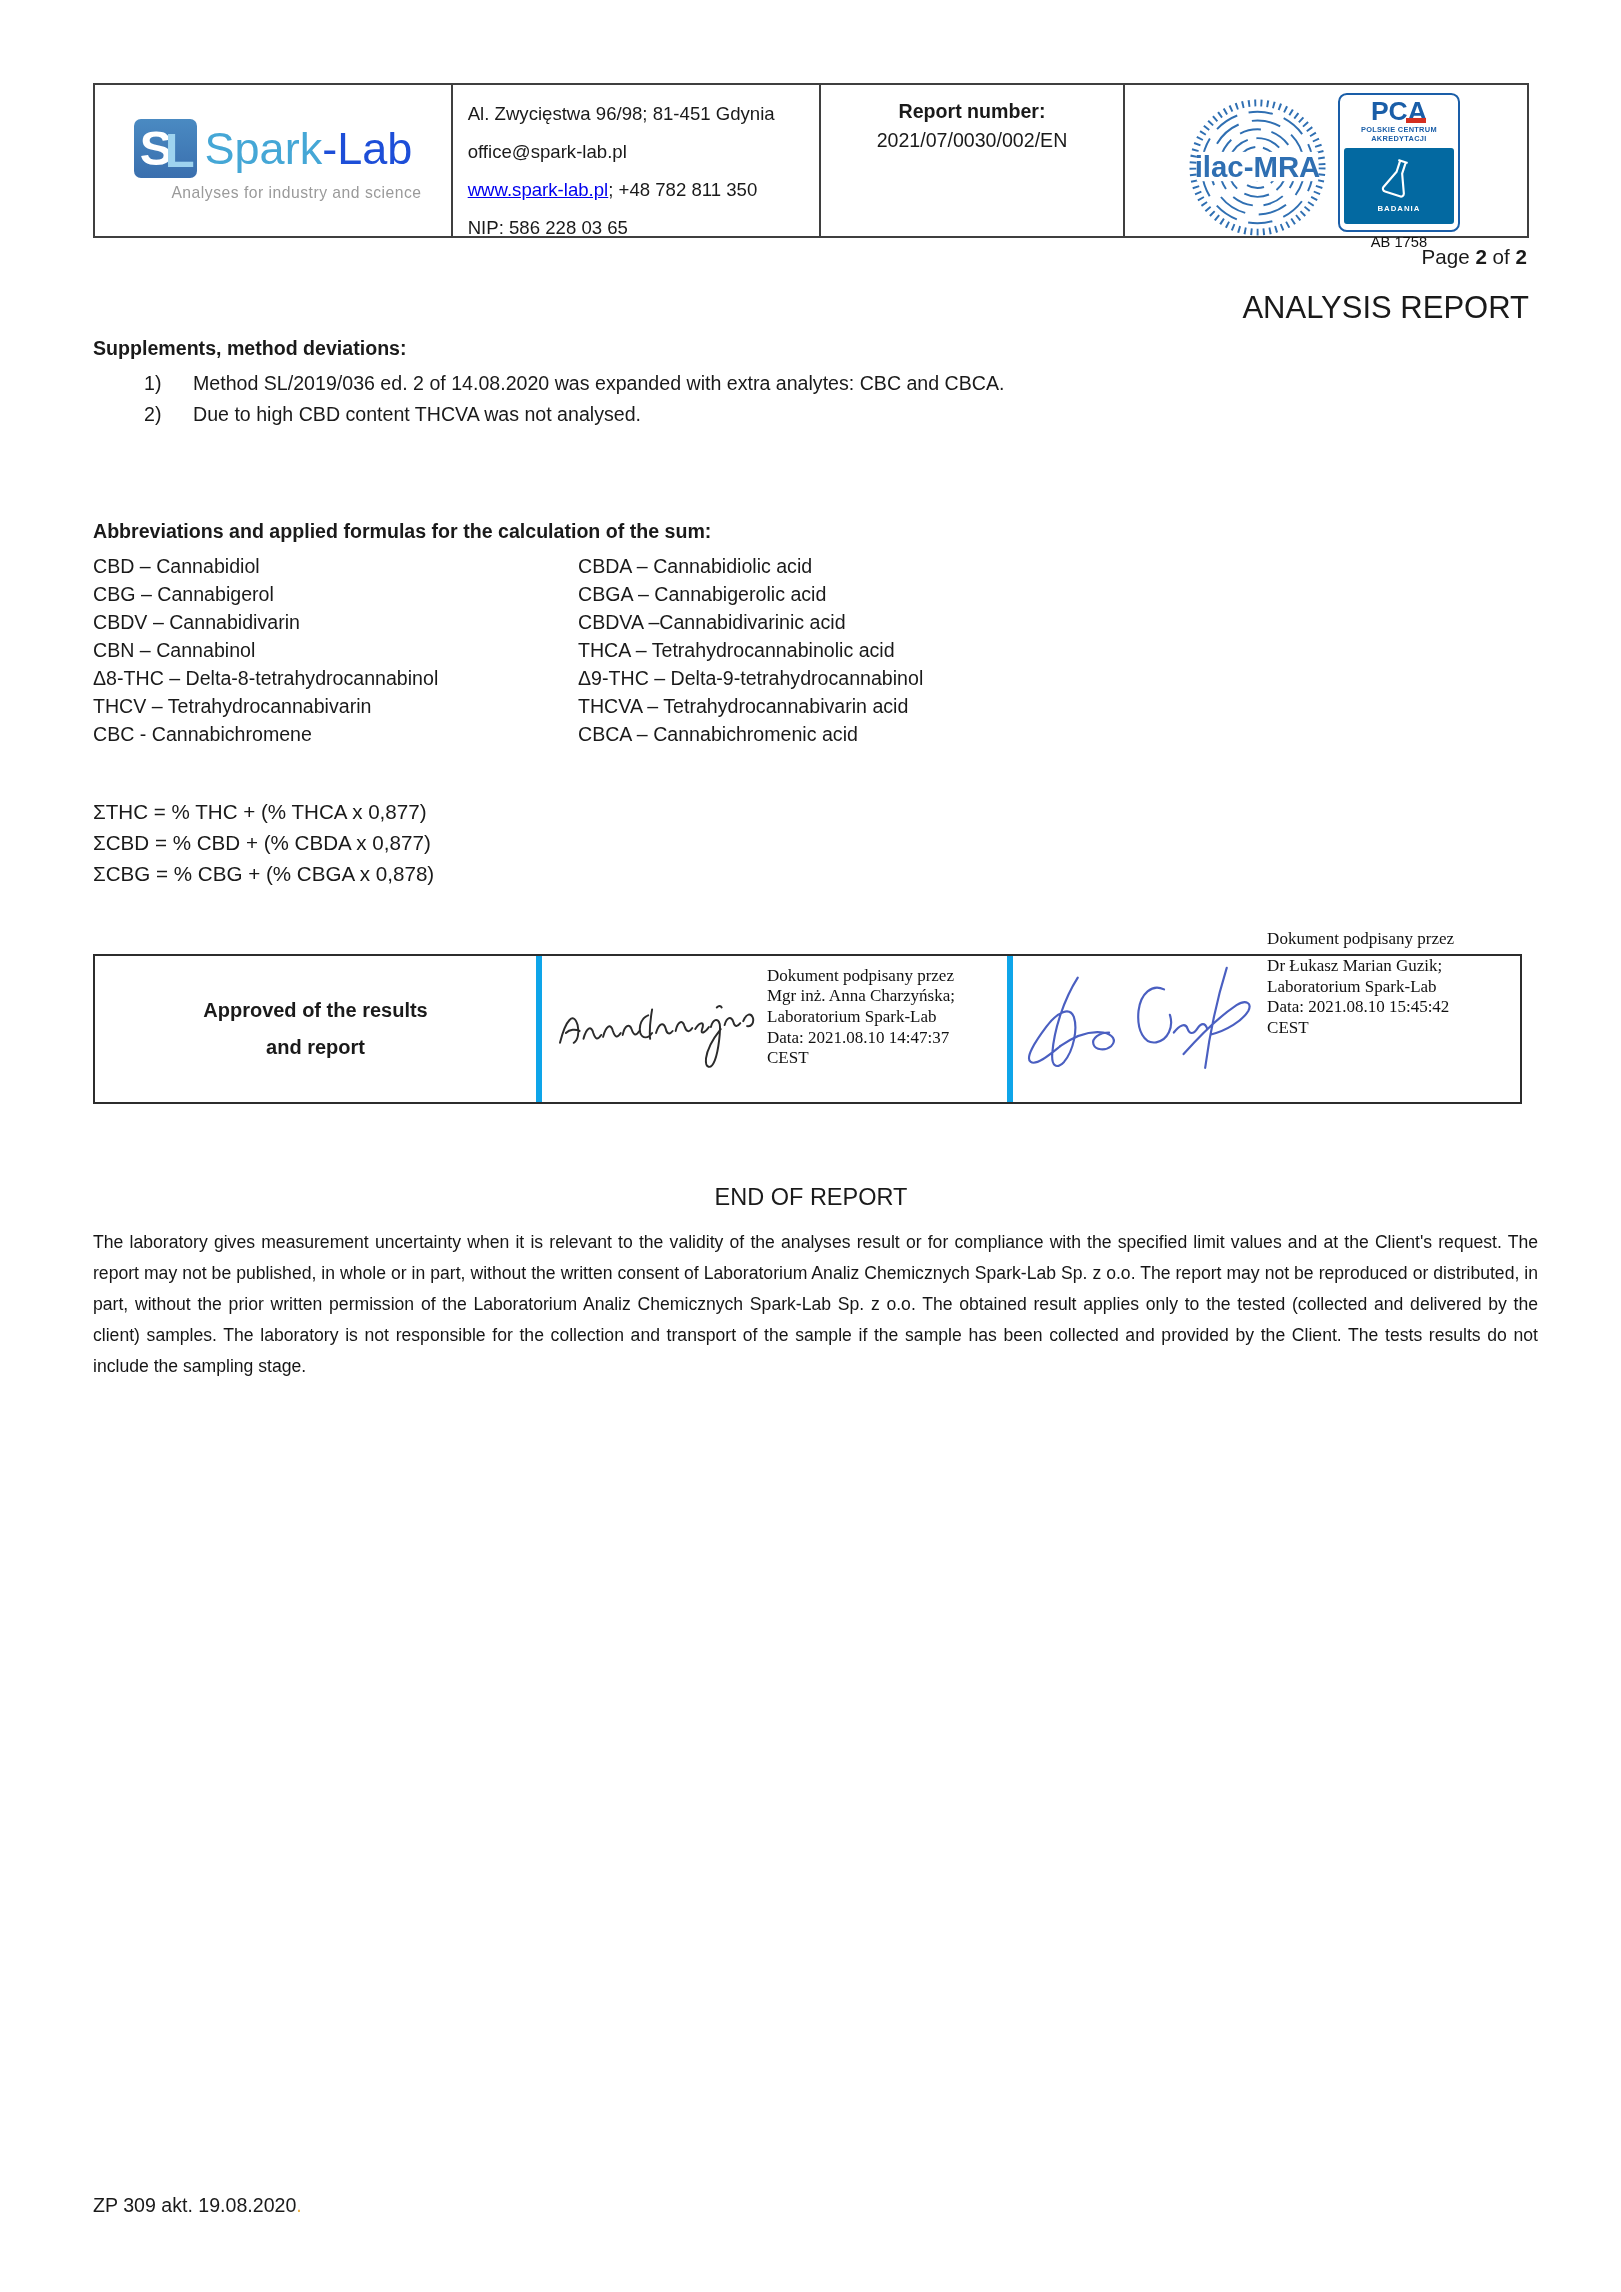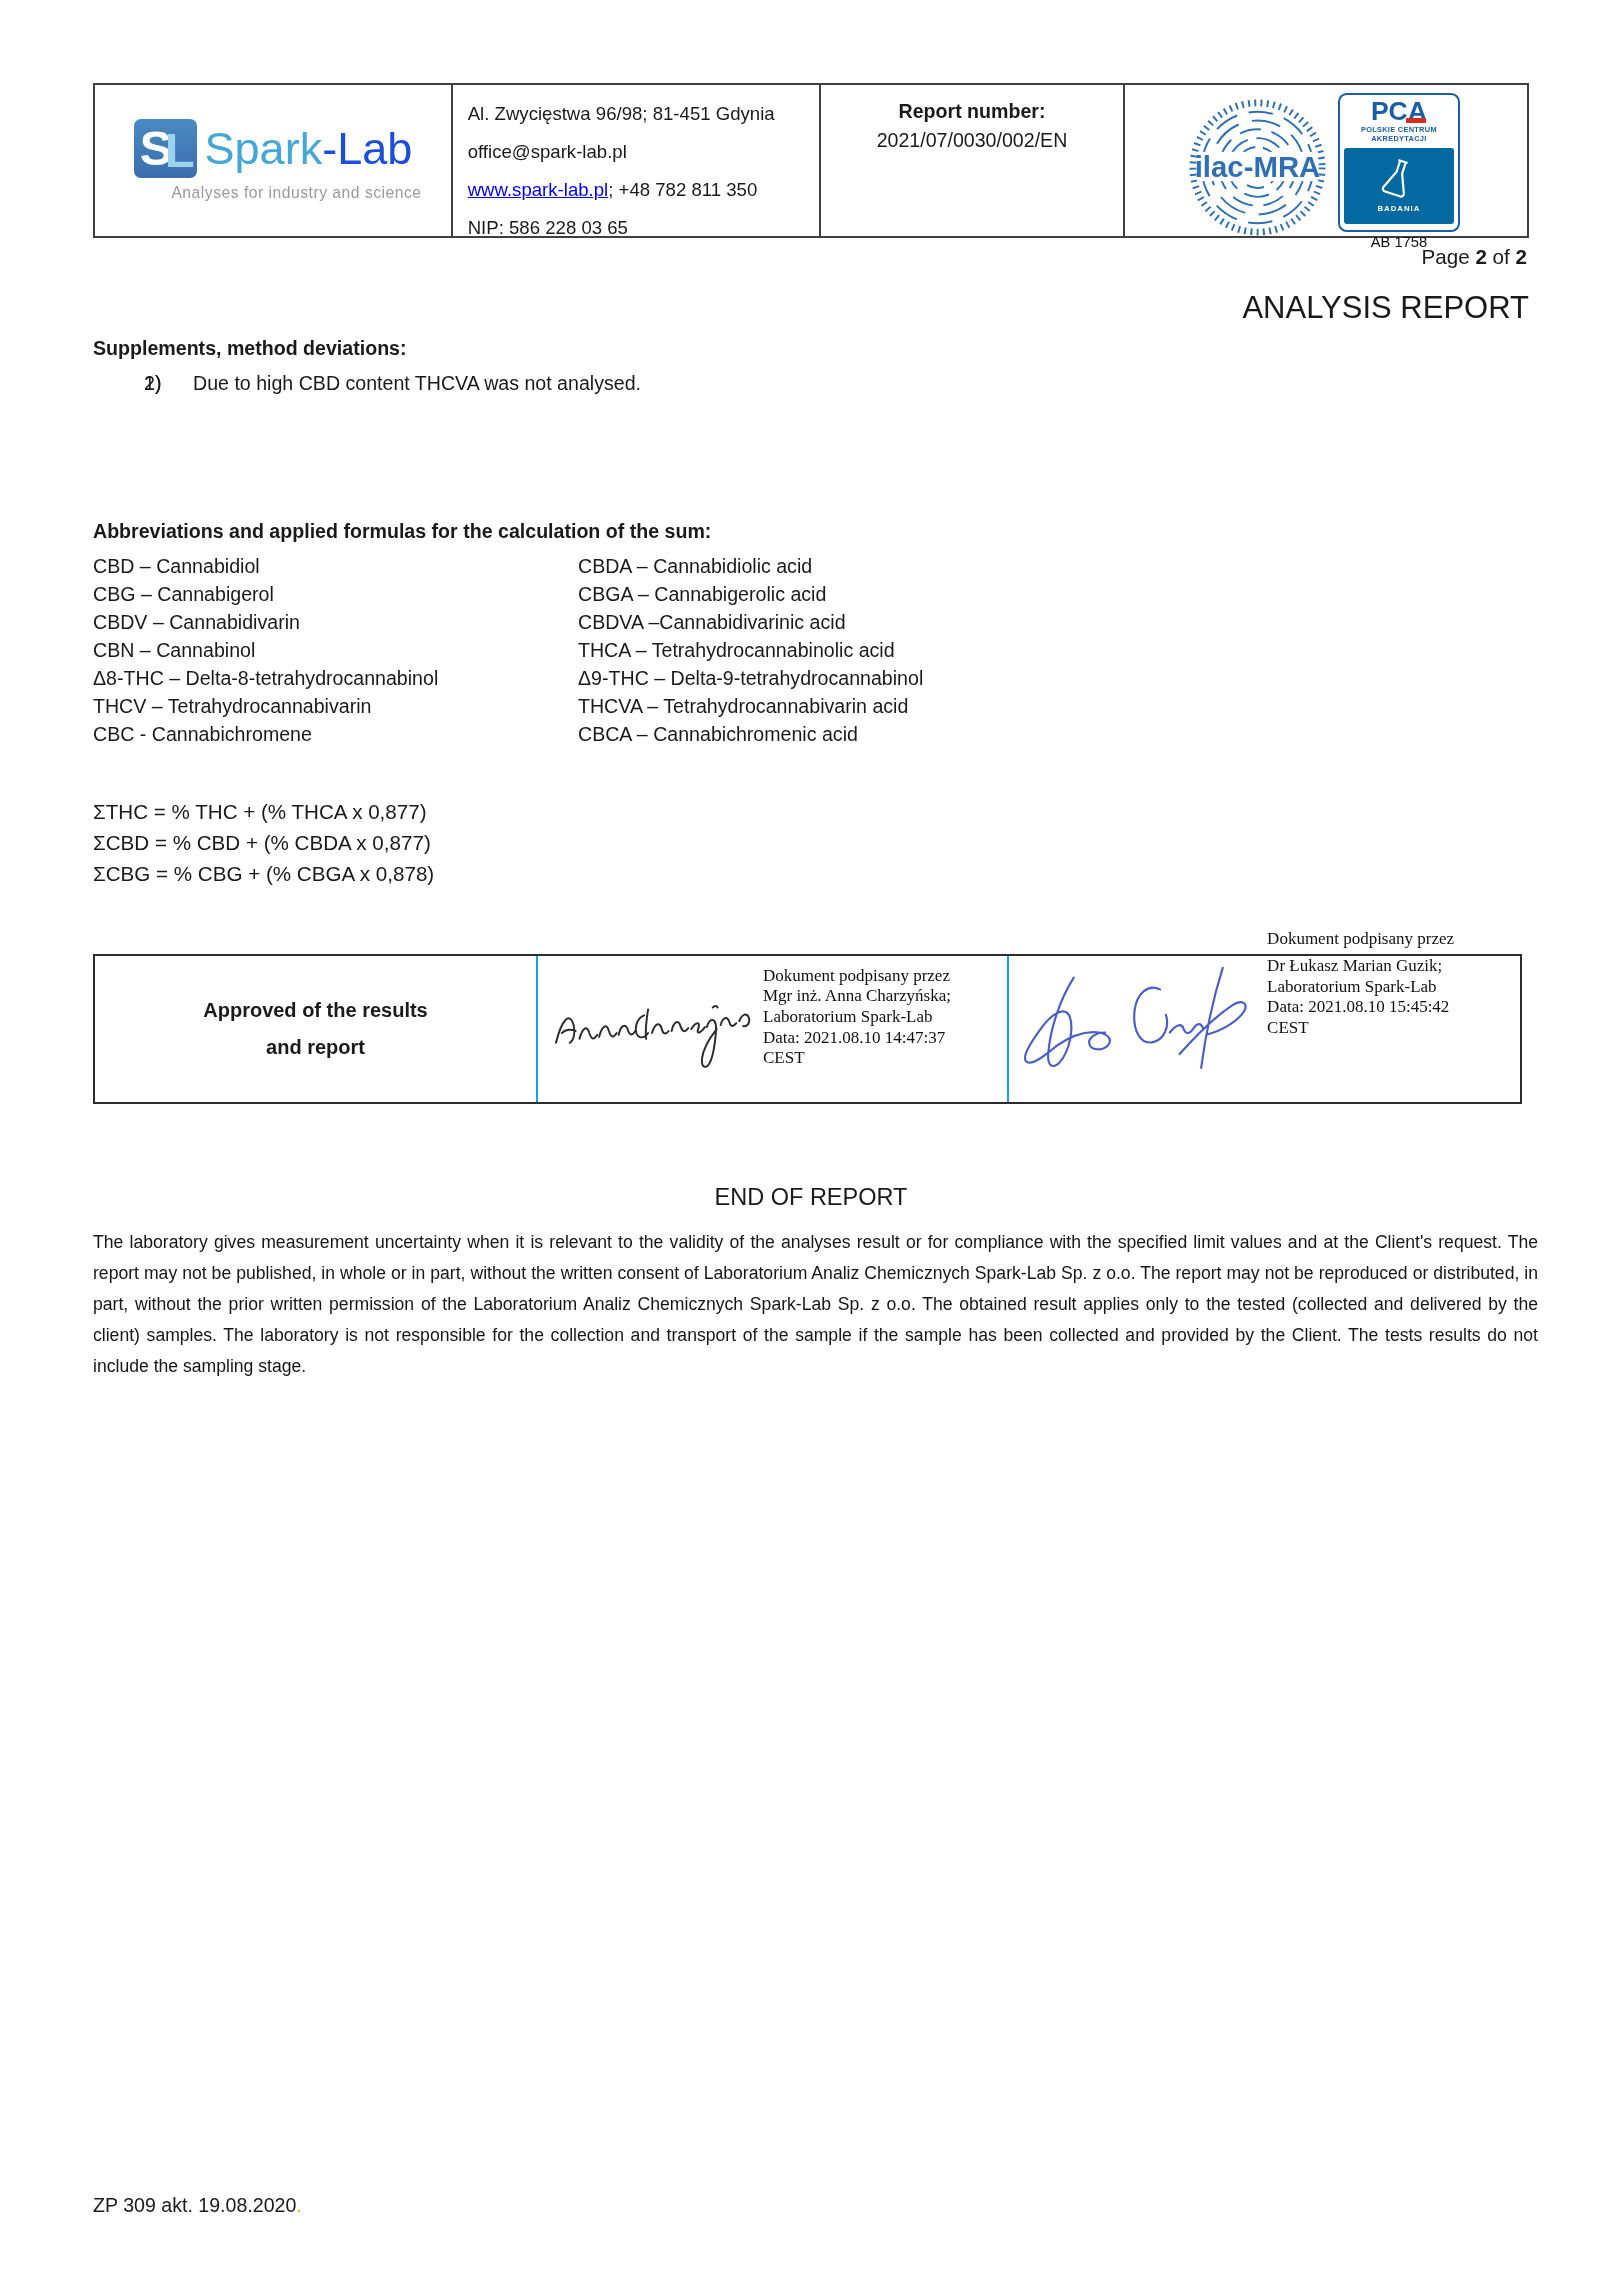--- a/index.html
+++ b/index.html
@@ -91,21 +91,21 @@
   
   .formulas { position:absolute; left:93px; top:796px; font-size:20.6px; }
   .formulas div { line-height: 31px; }
 
   
   .approval {
     position:absolute; left:93px; top:954px; width:1429px; height:150px;
     border: 2px solid #2c2c2c; display:flex;
   }
   .a-cell { height:100%; position:relative; }
-  .a-cell + .a-cell { border-left: 2px solid #0ea5e9; }
+  .a-cell + .a-cell { border-left: 6px solid #0ea5e9; }
   .a-cell-1 { width: 441px; display:flex; flex-direction:column; justify-content:center; align-items:center;
               font-weight:bold; font-size:20px; line-height:37px; text-align:center; }
   .a-cell-2 { width: 471px; }
   .a-cell-3 { width: 513px; }
   .sig-anna { position:absolute; left: 11.8px; top: 25.5px; }
   .stamp-1 {
     position:absolute; left: 225px; top: 9.8px; width: 237px;
     font-family: "Liberation Serif", serif; font-size: 17px; line-height: 20.6px; color:#111;
   }
   .sig-guzik { position:absolute; left: 3.9px; top: 3.9px; }
@@ -199,20 +199,21 @@
   <div class="page-info">
     <span>Page</span> <b>2</b> <span>of</span> <b>2</b>
   </div>
 
   <div class="doc-title">ANALYSIS REPORT</div>
 
   <div class="supplements">
     <div class="head">Supplements, method deviations:</div>
     <div class="sup-item">
       <span class="num">1)</span>
+      <span>Method SL/2019/036 ed. 2 of 14.08.2020 was expanded with extra analytes: CBC and CBCA.</span>
     </div>
     <div class="sup-item">
       <span class="num">2)</span>
       <span>Due to high CBD content THCVA was not analysed.</span>
     </div>
   </div>
 
   <div class="abbr">
     <div class="head">Abbreviations and applied formulas for the calculation of the sum:</div>
     <div class="abbr-row">

